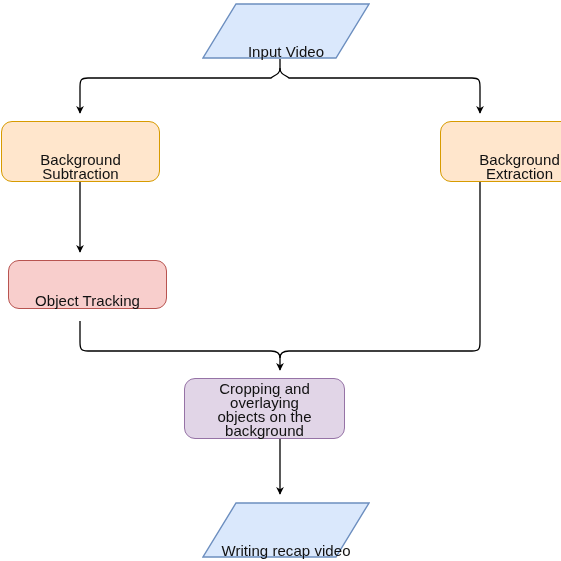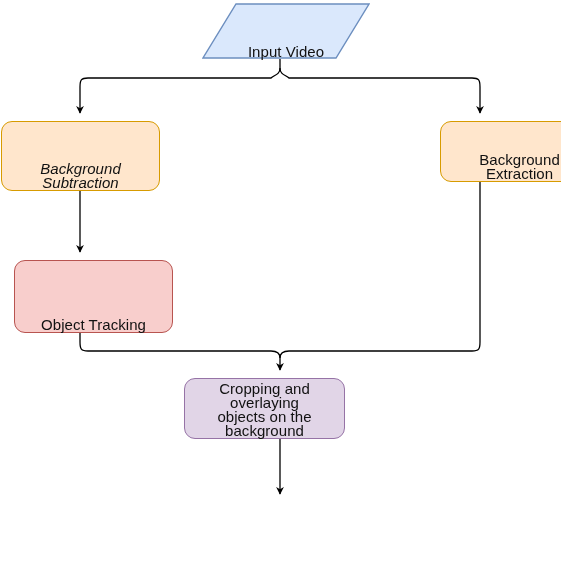--- a/index.html
+++ b/index.html
@@ -131,31 +131,37 @@
     </g>
   </svg>
 
   <div class="node data-node" style="left:202px; top:3px; width:168px; height:56px;">
     <svg class="para-svg" viewBox="0 0 168 56" preserveAspectRatio="none">
       <polygon points="34,1 167,1 134,55 1,55" fill="#dae8fc" stroke="#6c8ebf" stroke-width="1.4" vector-effect="non-scaling-stroke"></polygon>
     </svg>
     <span class="node-label">Input Video</span>
   </div>
 
-  <div class="node proc proc-orange" style="left:1px; top:121px; width:159px; height:70px;font-style:italic;">
+  <div class="node proc proc-orange" style="left:1px; top:121px; width:159px; height:61px;">
     <span class="node-label">Background Subtraction</span>
   </div>
 
   <div class="node proc proc-orange" style="left:400px; top:121px; width:159px; height:61px;margin-left:40px;">
     <span class="node-label">Background Extraction</span>
   </div>
 
-  <div class="node proc proc-red" style="left:14px; top:260px; width:159px; height:73px;">
+  <div class="node proc proc-red" style="left:8px; top:260px; width:159px; height:49px;">
     <span class="node-label">Object Tracking</span>
   </div>
 
   <div class="node proc proc-purple" style="left:184px; top:378px; width:161px; height:61px;">
     <span class="node-label">Cropping and overlaying
 objects on the background</span>
   </div>
 
+  <div class="node data-node" style="left:202px; top:502px; width:168px; height:56px;">
+    <svg class="para-svg" viewBox="0 0 168 56" preserveAspectRatio="none">
+      <polygon points="34,1 167,1 134,55 1,55" fill="#dae8fc" stroke="#6c8ebf" stroke-width="1.4" vector-effect="non-scaling-stroke"></polygon>
+    </svg>
+    <span class="node-label">Writing recap video</span>
+  </div>
 
 </div>
 
 </body></html>

